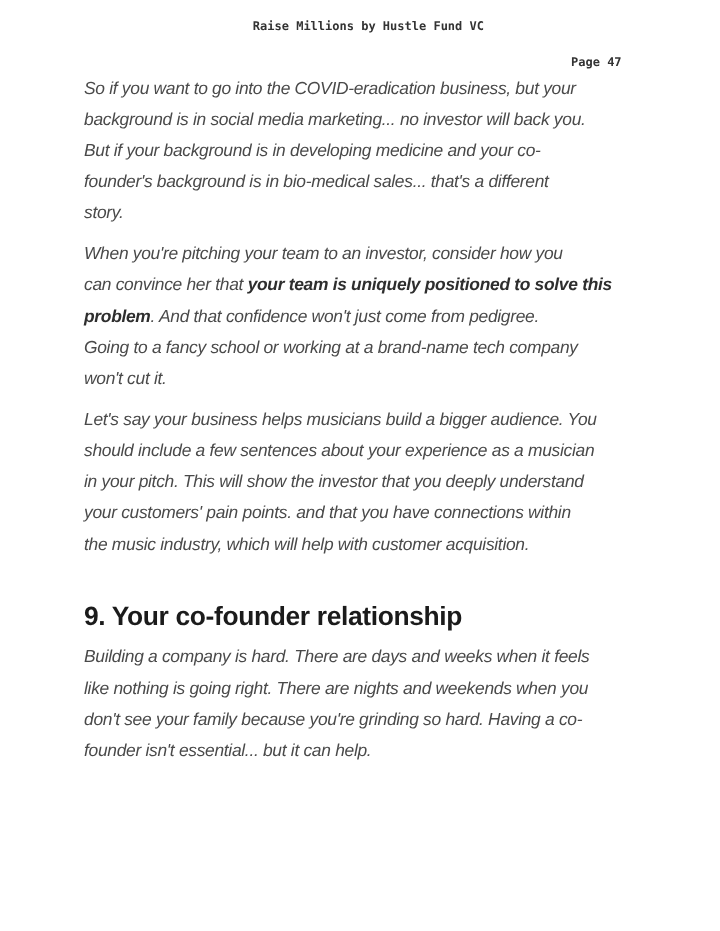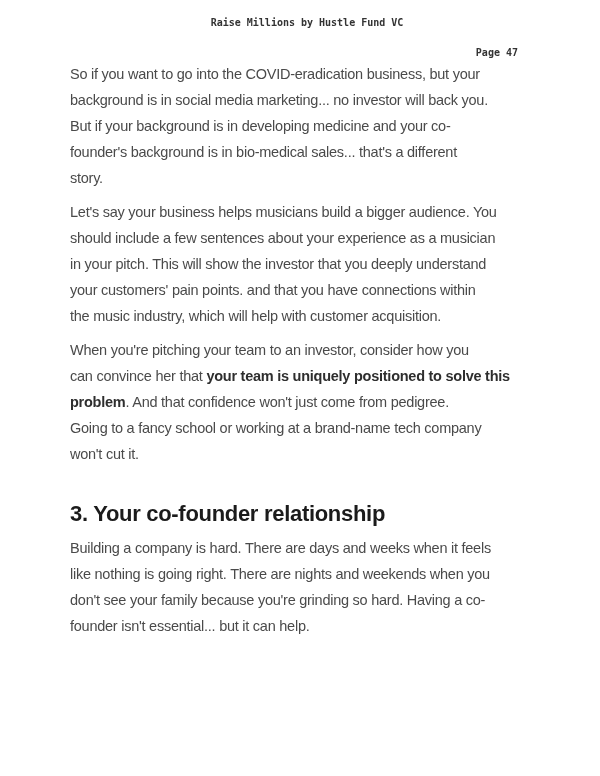--- a/index.html
+++ b/index.html
@@ -47,20 +47,21 @@
     left: 70px;
     width: 528px;
     font-size: 14.5px;
     line-height: 26px;
     letter-spacing: -0.25px;
     color: var(--body-text);
   }
   .page-body p {
     margin: 0 0 8px 0;
     white-space: pre-line;
+    font-style: italic;
   }
   .page-body .bold-run {
     font-weight: 700;
     color: var(--bold-text);
   }
   .section-heading {
     margin: 32px 0 6px 0;
     font-size: 22px;
     line-height: 30px;
     letter-spacing: -0.3px;
@@ -89,31 +90,31 @@
     <span class="header-title">Raise Millions by Hustle Fund VC</span>
     <span class="header-page">Page 47</span>
   </div>
 
   <div class="page-body">
     <p>So if you want to go into the COVID-eradication business, but your
 background is in social media marketing... no investor will back you.
 But if your background is in developing medicine and your co-
 founder's background is in bio-medical sales... that's a different
 story.</p>
+    <p><span>When you're pitching your team to an investor, consider how you
+can convince her that </span><span class="bold-run">your team is uniquely positioned to solve this
+problem</span><span>. And that confidence won't just come from pedigree.
+Going to a fancy school or working at a brand-name tech company
+won't cut it.</span></p>
     <p>Let's say your business helps musicians build a bigger audience. You
 should include a few sentences about your experience as a musician
 in your pitch. This will show the investor that you deeply understand
 your customers' pain points. and that you have connections within
 the music industry, which will help with customer acquisition.</p>
-    <p><span>When you're pitching your team to an investor, consider how you
-can convince her that </span><span class="bold-run">your team is uniquely positioned to solve this
-problem</span><span>. And that confidence won't just come from pedigree.
-Going to a fancy school or working at a brand-name tech company
-won't cut it.</span></p>
-    <h2 class="section-heading">3. Your co-founder relationship</h2>
+    <h2 class="section-heading">9. Your co-founder relationship</h2>
     <p>Building a company is hard. There are days and weeks when it feels
 like nothing is going right. There are nights and weekends when you
 don't see your family because you're grinding so hard. Having a co-
 founder isn't essential... but it can help.</p>
   </div>
 
   <div class="page-footer">
     <span>hustlefund.vc / @hustlefundvc</span>
   </div>
 

